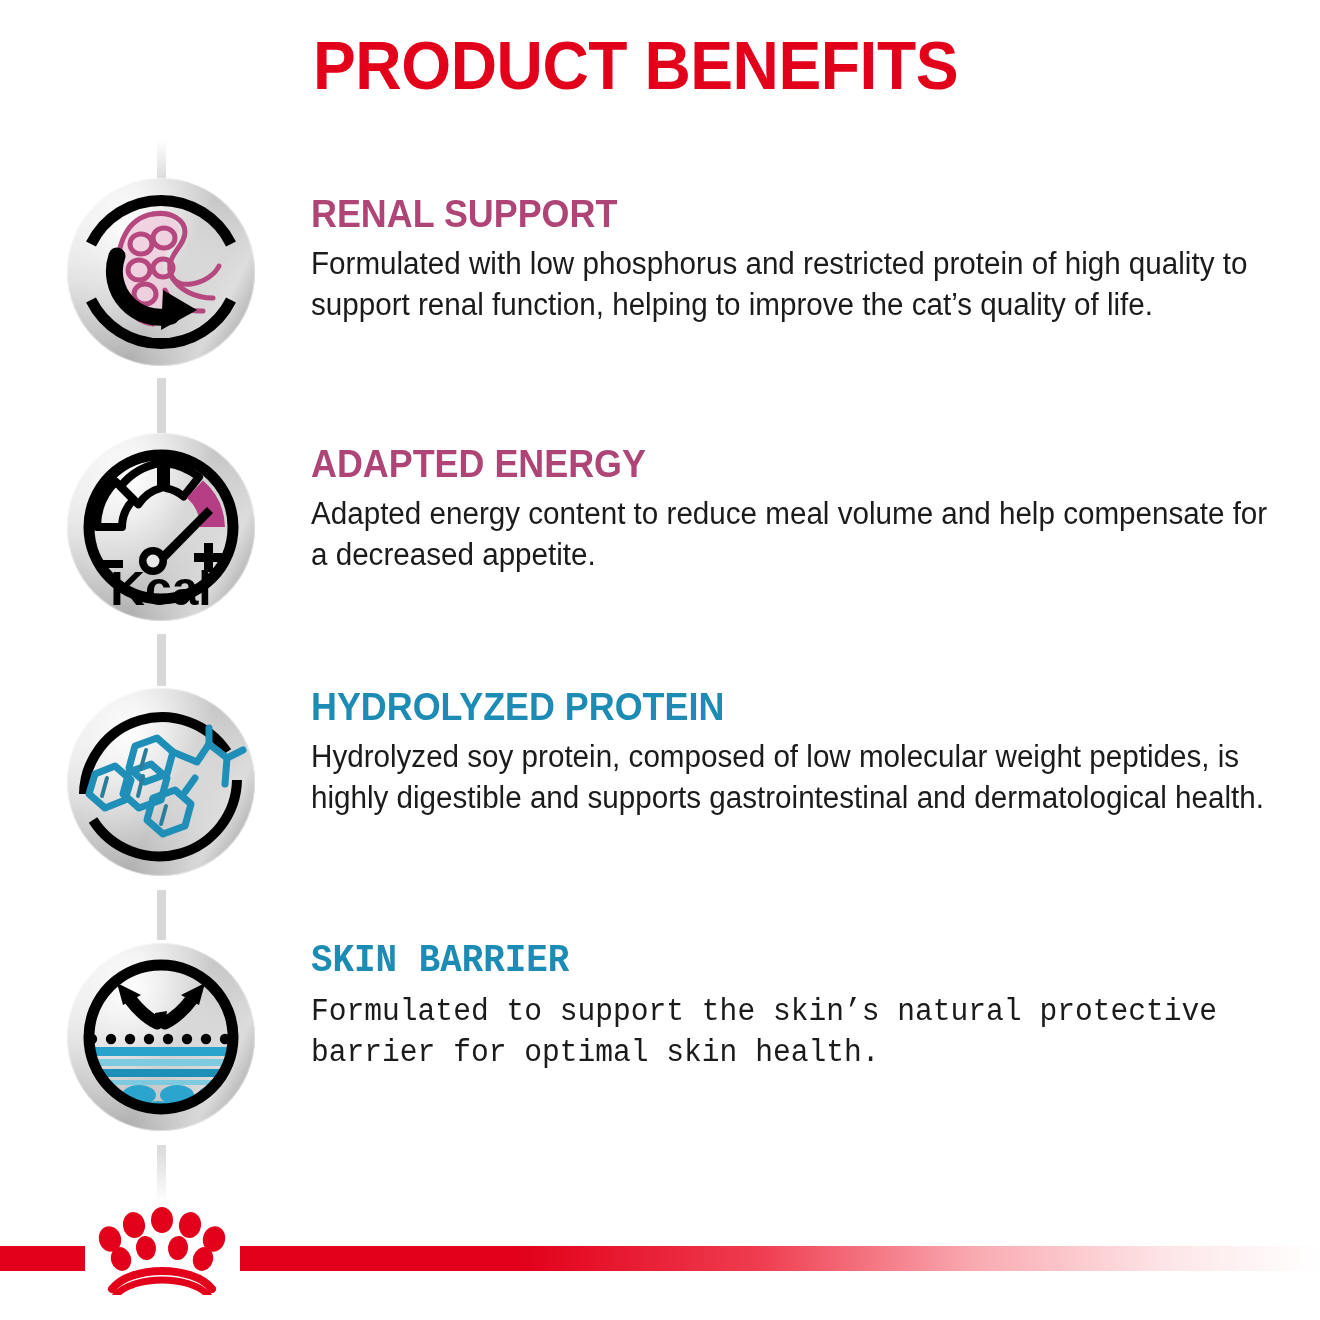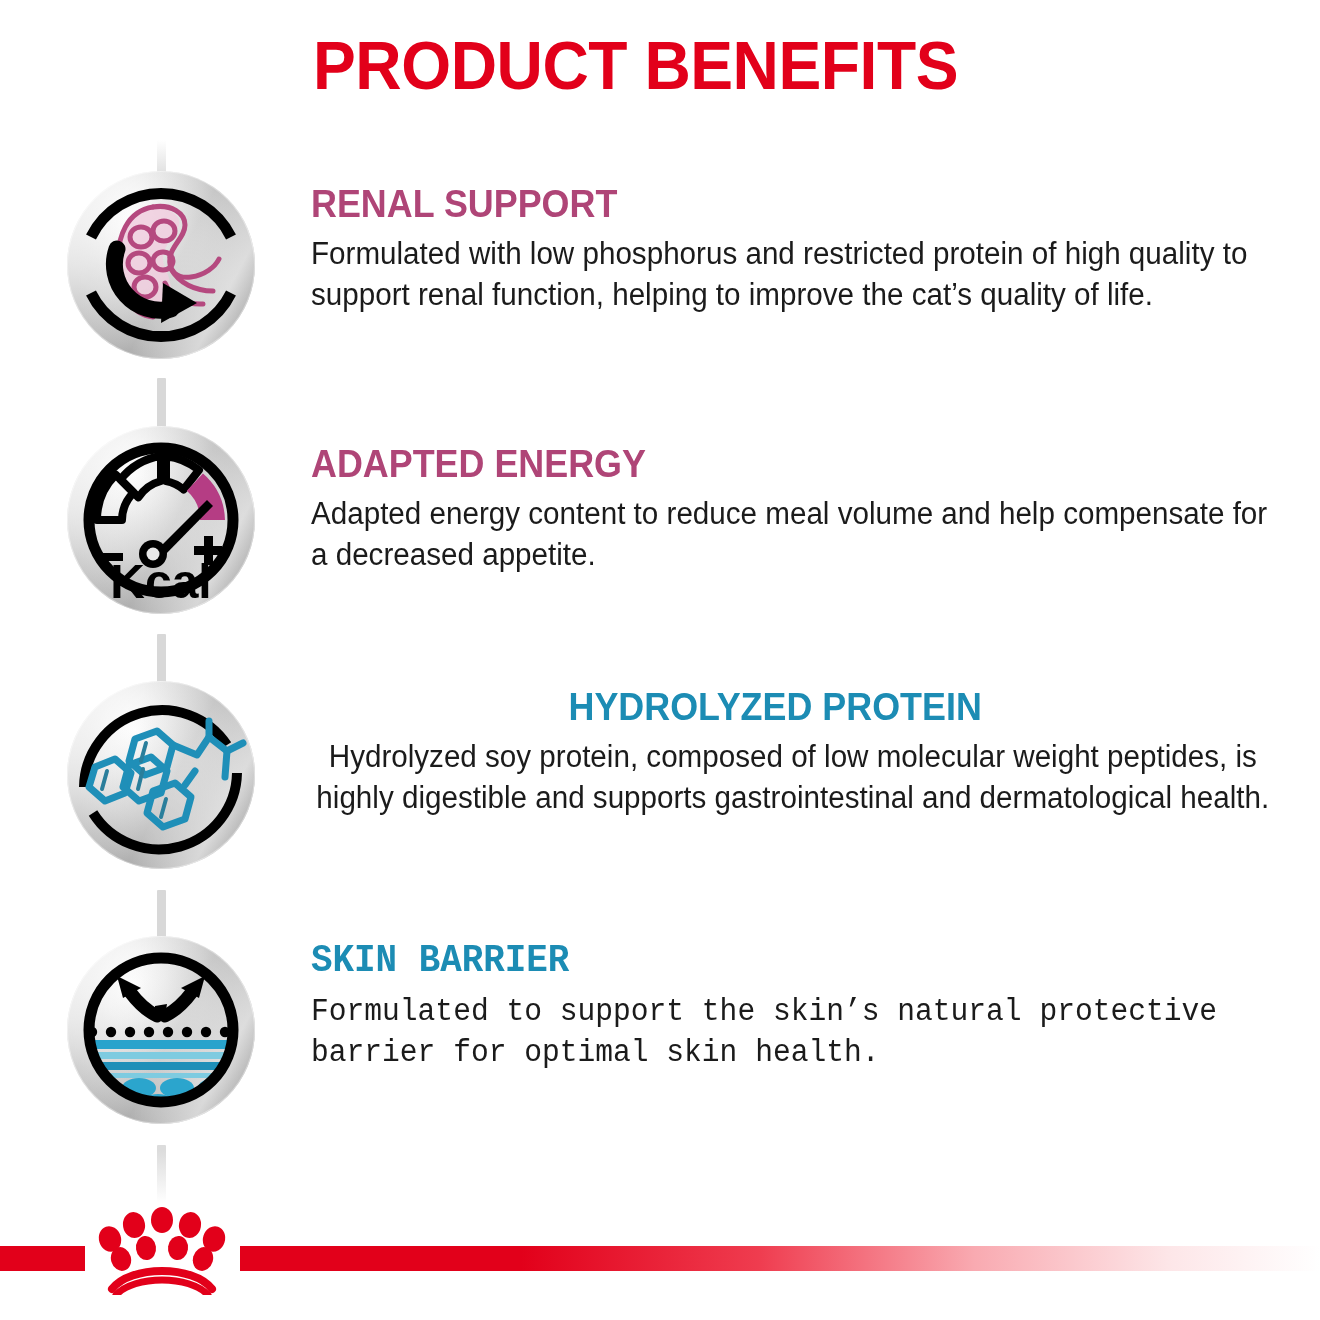--- a/index.html
+++ b/index.html
@@ -28,21 +28,21 @@
   .connector.fade-top{
     background:linear-gradient(to bottom, rgba(216,216,216,0) 0%, #dcdcdc 80%);
   }
   .connector.fade-bottom{
     background:linear-gradient(to bottom, #dcdcdc 10%, rgba(216,216,216,0) 100%);
   }
 
   
   .benefit{ position:absolute; left:0; width:1320px; }
   .icon-wrap{
-    position:absolute; left:67px; top:1px;
+    position:absolute; left:67px; top:8px;
     width:188px; height:188px;
   }
   .disc{
     position:absolute; inset:0; border-radius:50%;
     background:
       radial-gradient(ellipse at 36% 26%, #ffffff 0%, #f2f2f2 18%, #d9d9d9 42%, #bdbdbd 62%, #9e9e9e 80%, #8f8f8f 100%);
     box-shadow:inset 0 0 0 1px rgba(255,255,255,0.45);
   }
   .disc::after{
     content:""; position:absolute; inset:0; border-radius:50%;
@@ -109,21 +109,21 @@
         <ellipse cx="74" cy="66" rx="11" ry="10" fill="none" stroke="#b5497f" stroke-width="5"></ellipse>
         <ellipse cx="97" cy="60" rx="11" ry="10" fill="none" stroke="#b5497f" stroke-width="5"></ellipse>
         <ellipse cx="72" cy="92" rx="11" ry="10" fill="none" stroke="#b5497f" stroke-width="5"></ellipse>
         <ellipse cx="96" cy="90" rx="10" ry="9" fill="none" stroke="#b5497f" stroke-width="5"></ellipse>
         <ellipse cx="78" cy="116" rx="11" ry="10" fill="none" stroke="#b5497f" stroke-width="5"></ellipse>
 
         <path d="M 50 78 A 46 46 0 0 0 104 138" fill="none" stroke="#000" stroke-width="17" stroke-linecap="round"></path>
         <polygon points="96,112 130,132 94,152" fill="#000"></polygon>
       </svg>
     </div>
-    <div class="txt" style="top:11px;">
+    <div class="txt" style="top:21px;">
       <div class="b-head" style="color:#AF4577;">RENAL SUPPORT</div>
       <div class="b-body" style="margin-top:8px;">Formulated with low phosphorus and restricted protein of high quality to support renal function, helping to improve the cat’s quality of life.</div>
     </div>
   </div>
 
   <div class="benefit" style="top:425px;">
     <div class="icon-wrap">
       <div class="disc"></div>
       <svg class="icon-svg" viewBox="0 0 188 188">
 
@@ -180,21 +180,21 @@
         </g>
 
         <g stroke="#2a7e9b" stroke-width="4" stroke-linecap="round">
           <line x1="79" y1="62" x2="74" y2="80"></line>
           <line x1="40" y1="90" x2="35" y2="108"></line>
           <line x1="76" y1="88" x2="71" y2="108"></line>
           <line x1="99" y1="118" x2="94" y2="136"></line>
         </g>
       </svg>
     </div>
-    <div class="txt" style="top:4px;text-align:center;">
+    <div class="txt" style="top:4px;">
       <div class="b-head" style="color:#1C8CB4;">HYDROLYZED PROTEIN</div>
       <div class="b-body" style="margin-top:8px;">Hydrolyzed soy protein, composed of low molecular weight peptides, is highly digestible and supports gastrointestinal and dermatological health.</div>
     </div>
   </div>
 
   <div class="benefit" style="top:935px;">
     <div class="icon-wrap">
       <div class="disc"></div>
       <svg class="icon-svg" viewBox="0 0 188 188">
         <defs>

